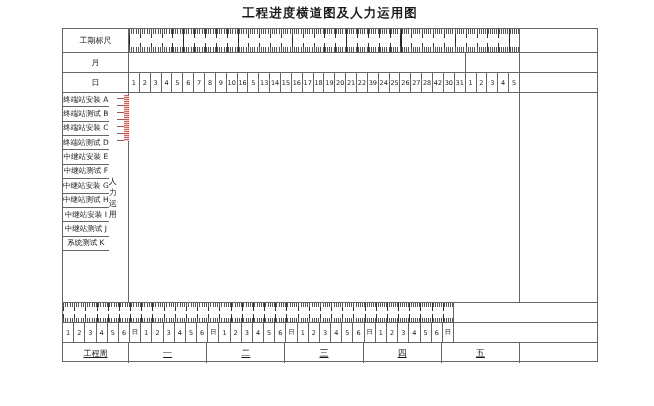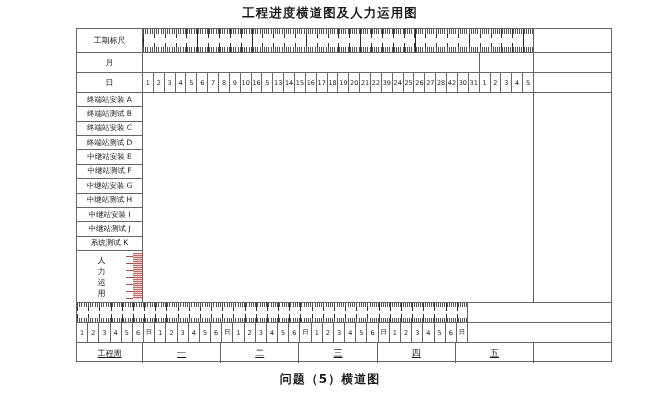--- a/index.html
+++ b/index.html
@@ -3,21 +3,21 @@
 <meta charset="utf-8">
 <style>
   html,body{margin:0;padding:0;background:#fff;}
   .page{position:relative;width:654px;height:406px;background:#fff;overflow:hidden;
         font-family:"DejaVu Sans","Liberation Sans",sans-serif;color:#1a1a1a;}
   .title{position:absolute;left:62px;top:5px;width:536px;text-align:center;
          font-size:12.5px;font-weight:bold;letter-spacing:1px;}
   .caption{position:absolute;left:62px;top:371px;width:536px;text-align:center;
            font-size:12px;font-weight:bold;letter-spacing:1px;}
 
-  .table{position:absolute;left:76px;top:28px;width:536px;height:334px;
+  .table{position:absolute;left:62px;top:28px;width:536px;height:334px;
          border:1px solid #666;box-sizing:border-box;display:flex;flex-direction:column;background:#fff;}
   .row{display:flex;border-bottom:1px solid #666;flex:none;box-sizing:border-box;}
   .h24{height:24px;} .h20{height:20px;}
   .row:last-child{border-bottom:none;text-decoration:underline;}
 
   .label{width:66px;flex:none;border-right:1px solid #666;box-sizing:border-box;
          display:flex;align-items:center;justify-content:center;font-size:8px;}
   .grid{width:391px;flex:none;border-right:1px solid #666;box-sizing:border-box;position:relative;}
   .rightcol{flex:1;}
 
@@ -46,21 +46,21 @@
   .mcell2{flex:1;}
 
   .cells{display:flex;}
   .cell{flex:1;border-left:1px solid #666;box-sizing:border-box;
         display:flex;align-items:center;justify-content:center;font-size:6.5px;}
   .cell:first-child{border-left:none;}
   .wkblock{font-size:9px;}
 
   .midsection{display:flex;height:210px;flex:none;border-bottom:1px solid #666;box-sizing:border-box;}
   .labelcol{width:66px;flex:none;border-right:1px solid #666;box-sizing:border-box;
-            display:flex;flex-direction:column;}
+            display:flex;flex-direction:row;}
   .tasklabels{height:158px;flex:none;display:flex;flex-direction:column;}
   .taskcell{flex:1;border-bottom:1px solid #666;box-sizing:border-box;
             display:flex;align-items:center;justify-content:center;font-size:7.5px;white-space:nowrap;}
   .manpower{flex:1;position:relative;display:flex;align-items:center;justify-content:center;}
   .mp-chars{display:flex;flex-direction:column;align-items:center;font-size:8px;line-height:11px;margin-right:16px;}
   .mp-ruler{position:absolute;right:0;top:2px;height:46px;width:16px;}
   .mp-band{position:absolute;right:0;top:0;bottom:0;width:9px;
            background:repeating-linear-gradient(180deg,rgba(190,90,90,.9) 0 1px,rgba(243,210,210,.95) 1px 2px);}
   .mp-majors{position:absolute;right:0;top:3px;bottom:0;width:16px;
              background:repeating-linear-gradient(180deg,#a85050 0 1px,transparent 1px 7px);}
@@ -222,14 +222,13 @@
           <div class="cell wkblock">二</div>
           <div class="cell wkblock">三</div>
           <div class="cell wkblock">四</div>
           <div class="cell wkblock">五</div>
         </div>
       <div class="rightcol"></div>
     </div>
 
   </div>
 
-  <div class="caption">问题（5）横道图</div>
 </div>
 
 </body></html>

